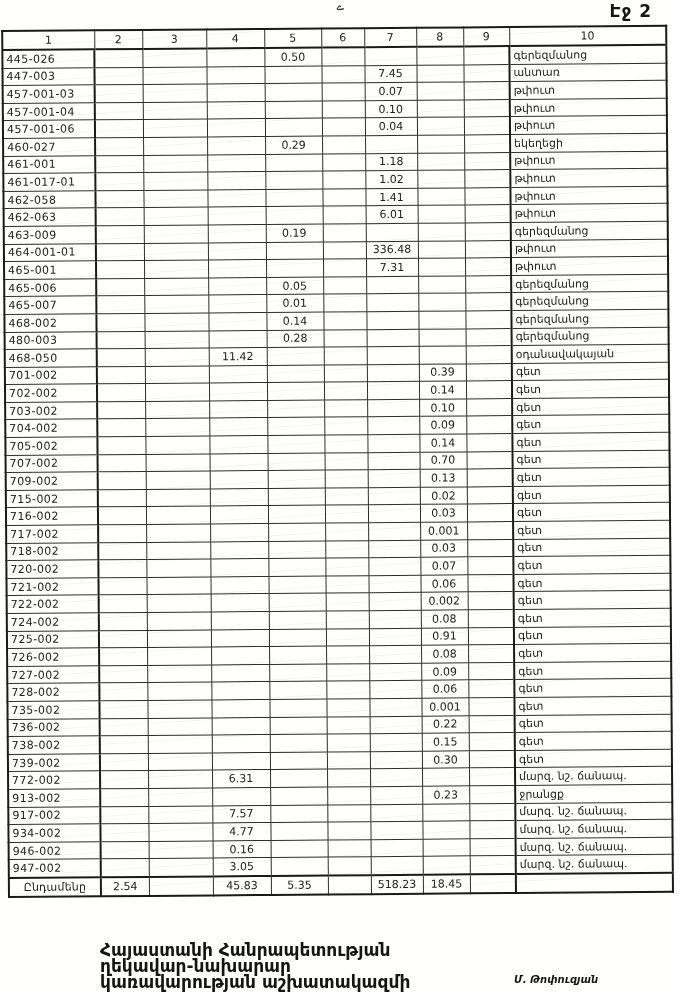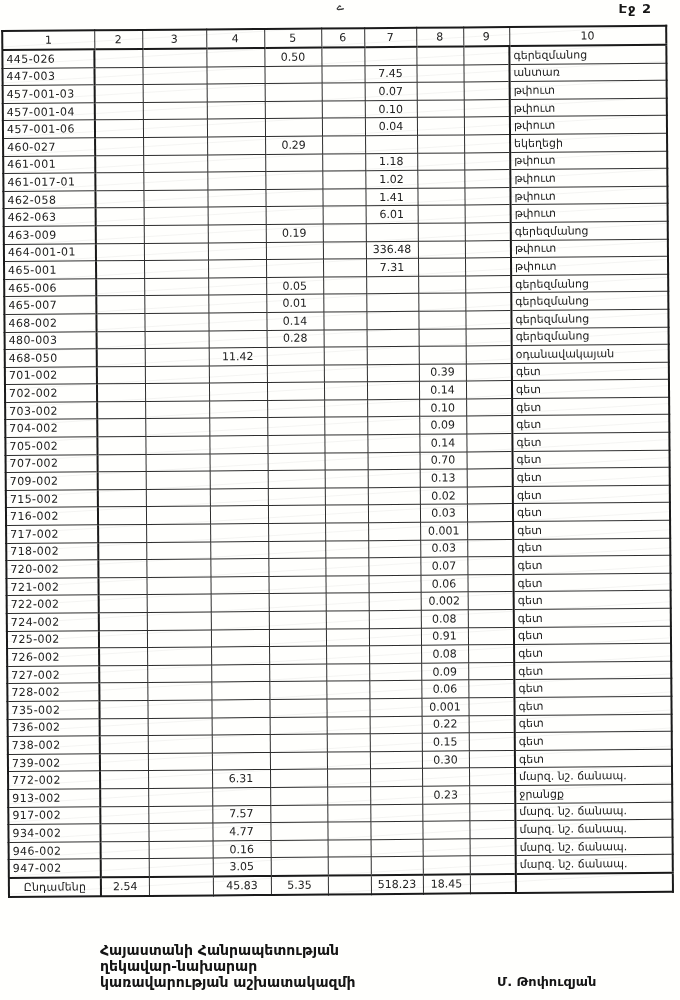--- a/index.html
+++ b/index.html
@@ -22,21 +22,21 @@
     top: -2px;
     left: 336px;
     font-size: 13px;
     color: #3a3a3a;
     transform: rotate(-8deg);
   }
   .page-num {
     position: absolute;
     top: 1px;
     right: 28px;
-    font-size: 13px;
+    font-size: 17px;
     font-weight: bold;
     letter-spacing: 1px;
     color: #161616;
   }
   
   .table-wrap {
     position: absolute;
     top: 30px;
     left: 8px;
     transform: rotate(-0.45deg);
@@ -97,32 +97,33 @@
   .footer {
     position: absolute;
     left: 0;
     top: 942px;
     width: 680px;
   }
   .footer-left {
     position: absolute;
     left: 100px;
     top: 0;
-    font-size: 14px;
+    font-size: 17px;
     font-weight: bold;
     line-height: 16px;
     color: #151515;
   }
   .footer-right {
     position: absolute;
-    left: 497px;
+    left: 514px;
     top: 32px;
-    font-size: 13px;
+    font-size: 10px;
     font-weight: bold;
     color: #151515;
+    font-style: italic;
   }
 </style>
 </head>
 <body>
 
 <div class="page">
 
   <span class="hand-mark">ے</span>
 
   <span class="page-num">Էջ 2</span>

